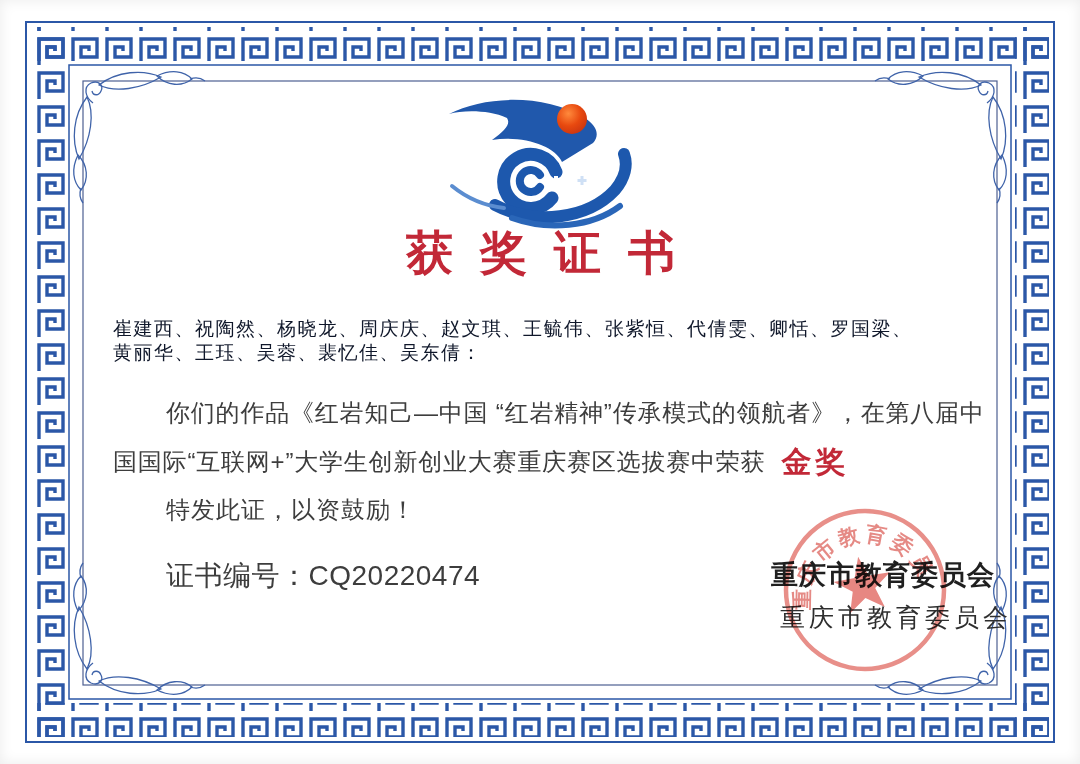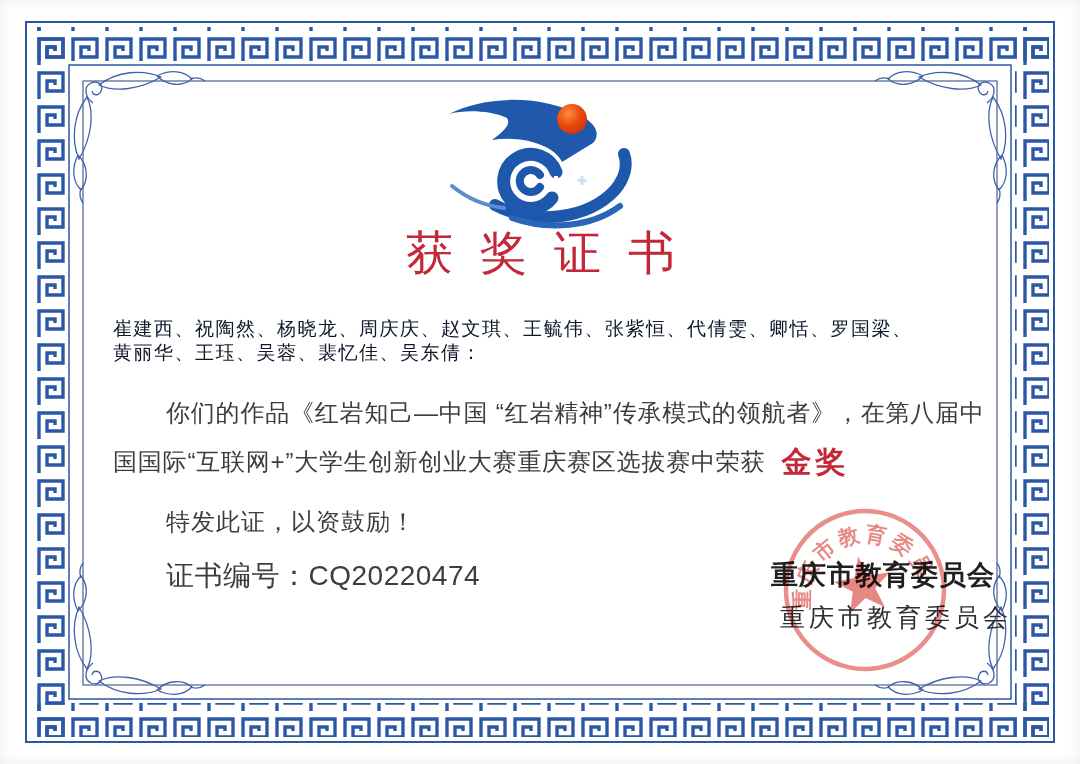--- a/index.html
+++ b/index.html
@@ -7,42 +7,42 @@
     position:relative;width:1080px;height:764px;background:#ffffff;overflow:hidden;
     box-shadow:inset 0 0 14px rgba(0,0,0,.08);
     font-family:"Liberation Sans","DejaVu Sans",sans-serif;
   }
   .frame-svg,.seal-svg{position:absolute;left:0;top:0;}
   .seal-svg{mix-blend-mode:multiply;pointer-events:none;}
   .abs{position:absolute;white-space:nowrap;}
   .title{
     left:50%;top:222px;transform:translateX(-50%);margin-left:14px;
     font-family:"Liberation Serif","DejaVu Serif",serif;
-    font-weight:normal;font-size:47px;letter-spacing:27px;color:#c22837;
+    font-weight:bold;font-size:47px;letter-spacing:27px;color:#c22837;
   }
   .recip{
     font-family:"Liberation Serif","DejaVu Serif",serif;
     font-size:19px;color:#0f172a;letter-spacing:1.5px;
   }
   .recip-1{left:113px;top:316px;}
   .recip-2{left:113px;top:340px;}
   .bodyline{font-size:24px;color:#3d3d3d;letter-spacing:0.8px;}
   .body-1{left:166px;top:397px;}
   .body-2{left:113px;top:440px;}
   .award{
     font-family:"Liberation Serif","DejaVu Serif",serif;
     font-weight:bold;font-size:30px;color:#c22837;margin-left:16px;
     position:relative;top:2px;letter-spacing:4px;
   }
   .advisors{left:166px;top:481px;font-size:24px;color:#3d3d3d;}
   .advisors .adv-names{
     font-family:"Liberation Serif","DejaVu Serif",serif;
     font-size:23px;color:#4a4a4a;letter-spacing:1px;
   }
-  .closing{left:166px;top:506px;font-size:24px;color:#3d3d3d;letter-spacing:1px;}
+  .closing{left:166px;top:494px;font-size:24px;color:#3d3d3d;letter-spacing:1px;}
   .serial{left:166px;top:557px;font-size:28px;color:#3d3d3d;letter-spacing:0.5px;}
   .issuer{left:771px;top:557px;font-size:27px;font-weight:bold;color:#1f1f1f;letter-spacing:1px;}
   .date{
     left:780px;top:601px;font-family:"Liberation Serif","DejaVu Serif",serif;
     font-size:25px;color:#2e2e2e;letter-spacing:4px;
   }
 </style>
 </head>
 <body>
 

